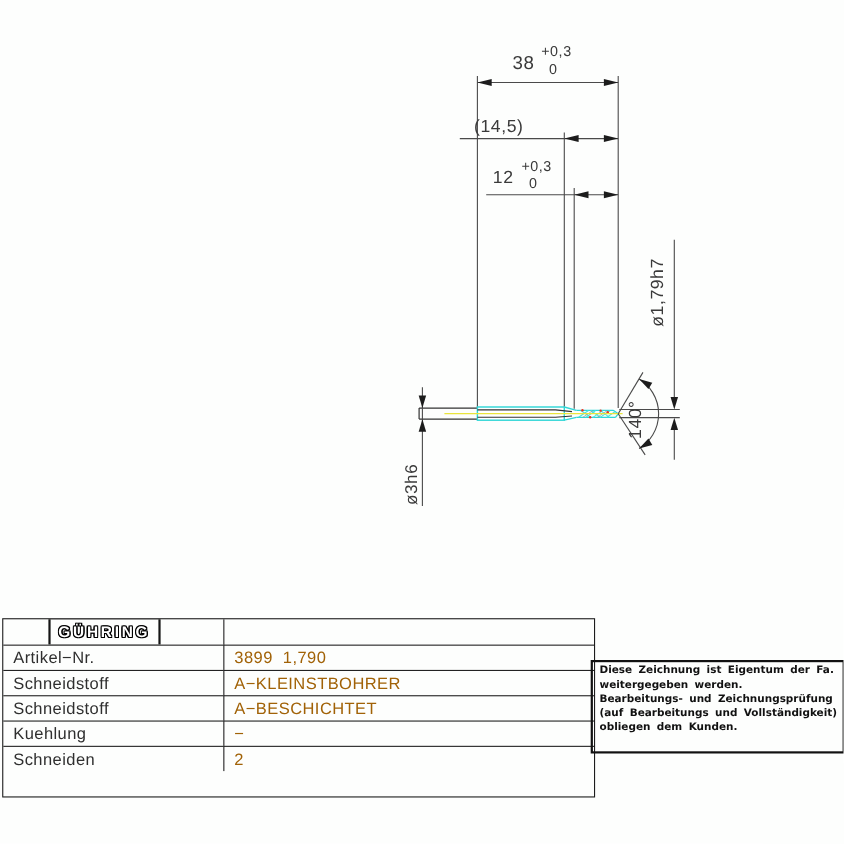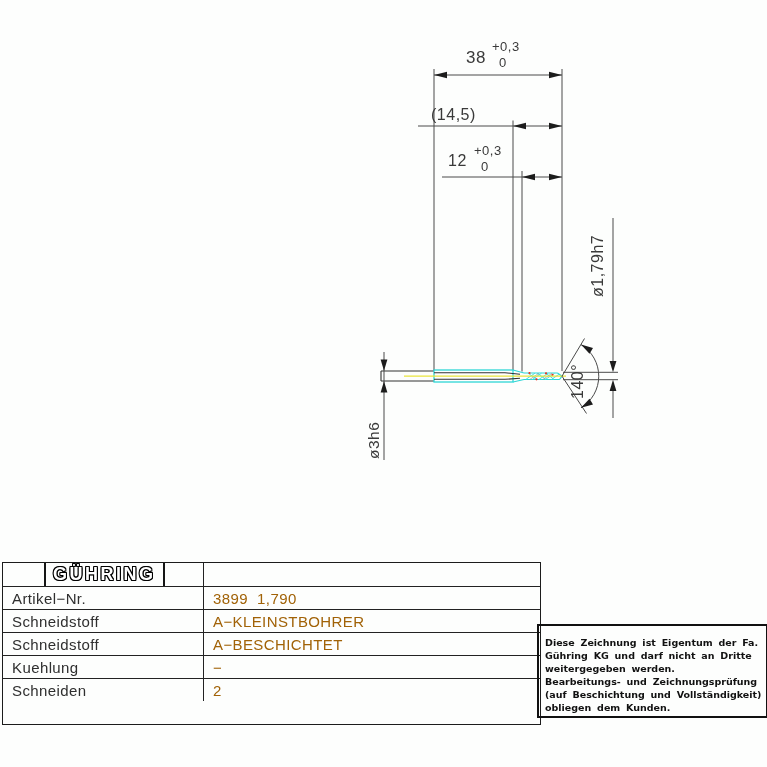--- a/index.html
+++ b/index.html
@@ -20,28 +20,28 @@
 
   
   #spec-table{position:absolute;left:2px;top:562px;width:537px;height:161px;
      border:1.5px solid #1c1c1c;display:grid;grid-template-columns:200px 1fr;
      grid-template-rows:repeat(7,1fr);font-size:15px;color:#2f2f2f;letter-spacing:0.4px;}
   .tcell{display:flex;align-items:center;padding-left:9px;border-top:1.4px solid #222;
      white-space:pre;overflow:hidden;}
   .row0{border-top:none;}
   .tval{border-left:1.4px solid #222;color:#a16207;}
   #logo-box{display:inline-block;margin-left:32px;border:2px solid #151515;
-     padding:4px 7px;font-weight:bold;font-size:18px;line-height:15px;letter-spacing:2.5px;
+     padding:4px 7px;font-weight:bold;font-size:14px;line-height:15px;letter-spacing:2.5px;
      color:#fff;
      text-shadow:-1px 0 #000,1px 0 #000,0 -1px #000,0 1px #000,
                  -1px -1px #000,1px 1px #000,-1px 1px #000,1px -1px #000;}
 
   
-  #note-box{position:absolute;left:537px;top:624px;width:218px;height:80px;
-     border:2px solid #111;padding:10px 3px 0 6px;font-size:9.5px;font-weight:bold;
+  #note-box{position:absolute;left:537px;top:600px;width:218px;height:80px;
+     border:2px solid #111;padding:1px 3px 0 6px;font-size:9.5px;font-weight:bold;
      line-height:13px;letter-spacing:0px;word-spacing:2.5px;color:#111;
      font-family:"DejaVu Sans", sans-serif;}
 </style>
 </head>
 <body>
 
 <div id="canvas">
 
   <svg width="767" height="545" viewBox="0 0 767 545">
 
@@ -144,20 +144,19 @@
 
     <div class="tcell">Kuehlung</div>
     <div class="tcell tval">−</div>
 
     <div class="tcell">Schneiden</div>
     <div class="tcell tval">2</div>
   </div>
 
   <div id="note-box">
     <div>Diese Zeichnung ist Eigentum der Fa.</div>
-    <div>Gühring KG und darf nicht an Dritte</div>
     <div>weitergegeben werden.</div>
     <div>Bearbeitungs- und Zeichnungsprüfung</div>
-    <div>(auf Beschichtung und Vollständigkeit)</div>
+    <div>(auf Bearbeitungs und Vollständigkeit)</div>
     <div>obliegen dem Kunden.</div>
   </div>
 
 </div>
 
 </body></html>

